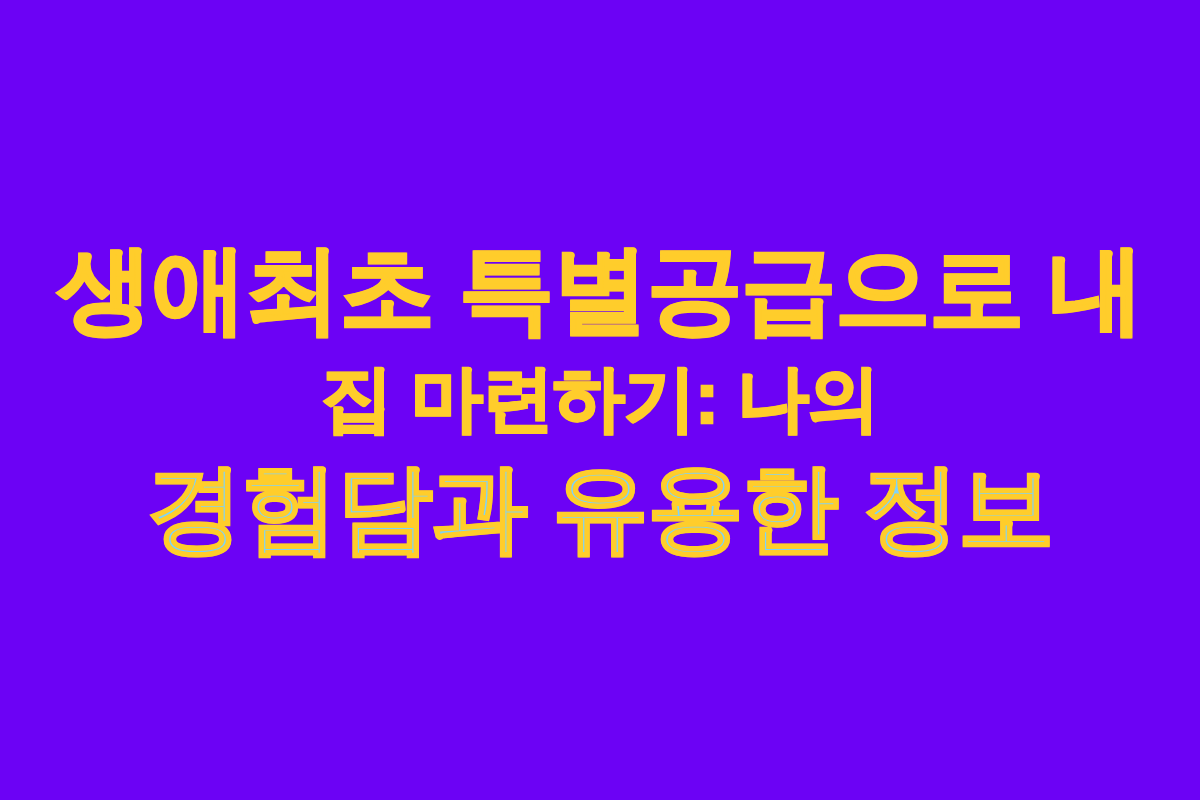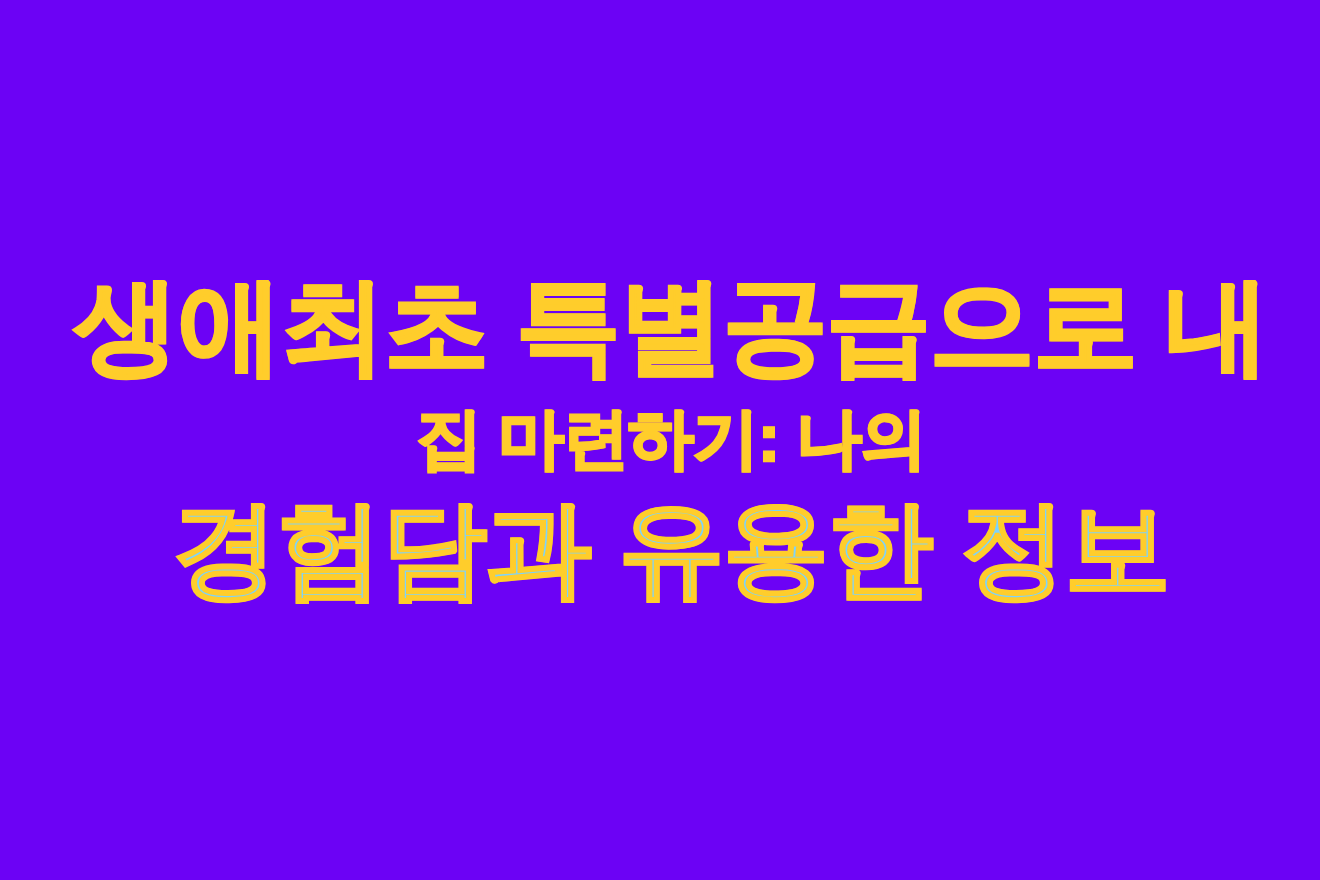--- a/index.html
+++ b/index.html
@@ -15,21 +15,21 @@
     background: #6C02F5;
   }
 
   #thumbnail-canvas {
     position: relative;
     width: 1200px;
     height: 800px;
     background-color: #6C02F5;
     display: flex;
     align-items: center;
-    justify-content: flex-end;
+    justify-content: center;
     box-sizing: border-box;
   }
 
   #title-block {
     width: 1180px;
     text-align: center;
     position: relative;
     top: -1px;
     display: flex;
     flex-direction: column;
@@ -56,21 +56,21 @@
        0 -1px 0 #E3A81E;
   }
 
   
   .title-line.line-1 {
     font-size: 96px;
     transform: scaleX(0.99);
     transform-origin: center center;
   }
   .title-line.line-2 {
-    font-size: 60px;
+    font-size: 72px;
   }
   .title-line.line-3 {
     font-size: 96px;
   }
 </style>
 </head>
 <body>
 
 <div id="thumbnail-canvas" style="background-color: rgb(108, 2, 245);">
 

